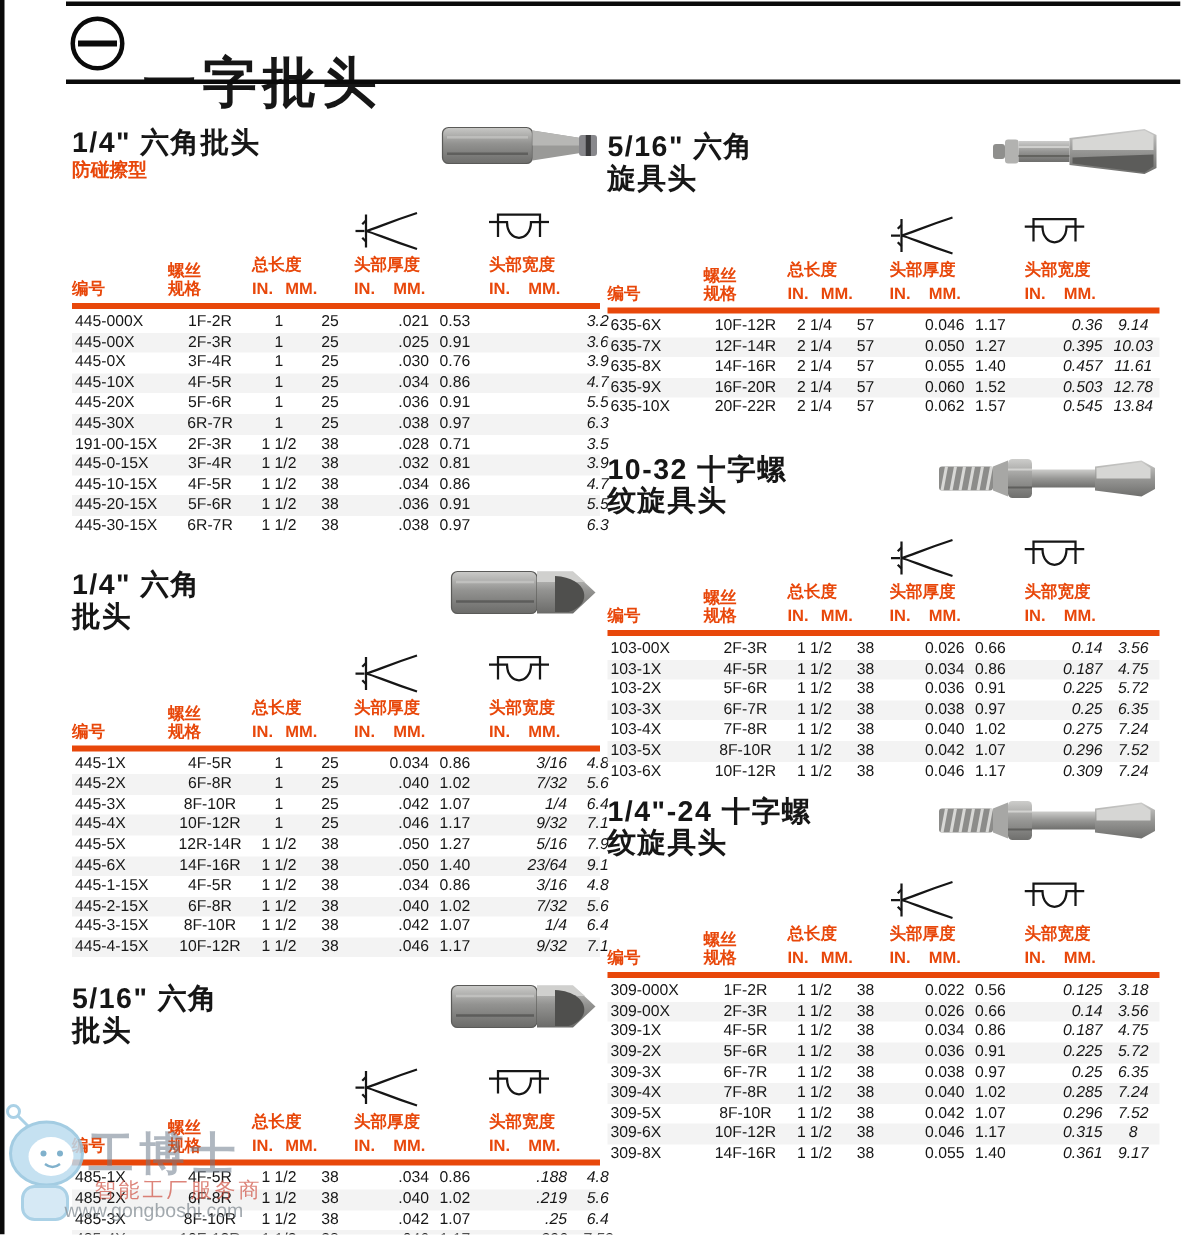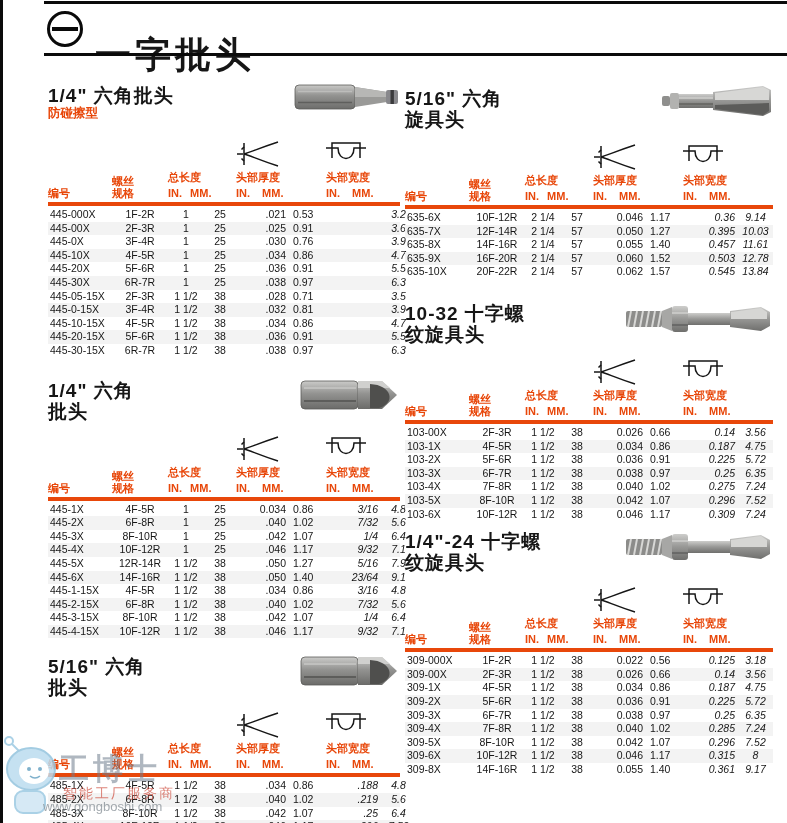--- a/index.html
+++ b/index.html
@@ -195,21 +195,21 @@
             <span class="cell c0">445-30X</span>
             <span class="cell c1">6R-7R</span>
             <span class="cell c2">1</span>
             <span class="cell c3">25</span>
             <span class="cell c4">.038</span>
             <span class="cell c5">0.97</span>
             <span class="cell c6"></span>
             <span class="cell c7">6.3</span>
           </div>
           <div class="row">
-            <span class="cell c0">445-05-15X</span>
+            <span class="cell c0">191-00-15X</span>
             <span class="cell c1">2F-3R</span>
             <span class="cell c2">1 1/2</span>
             <span class="cell c3">38</span>
             <span class="cell c4">.028</span>
             <span class="cell c5">0.71</span>
             <span class="cell c6"></span>
             <span class="cell c7">3.5</span>
           </div>
           <div class="row">
             <span class="cell c0">445-0-15X</span>

